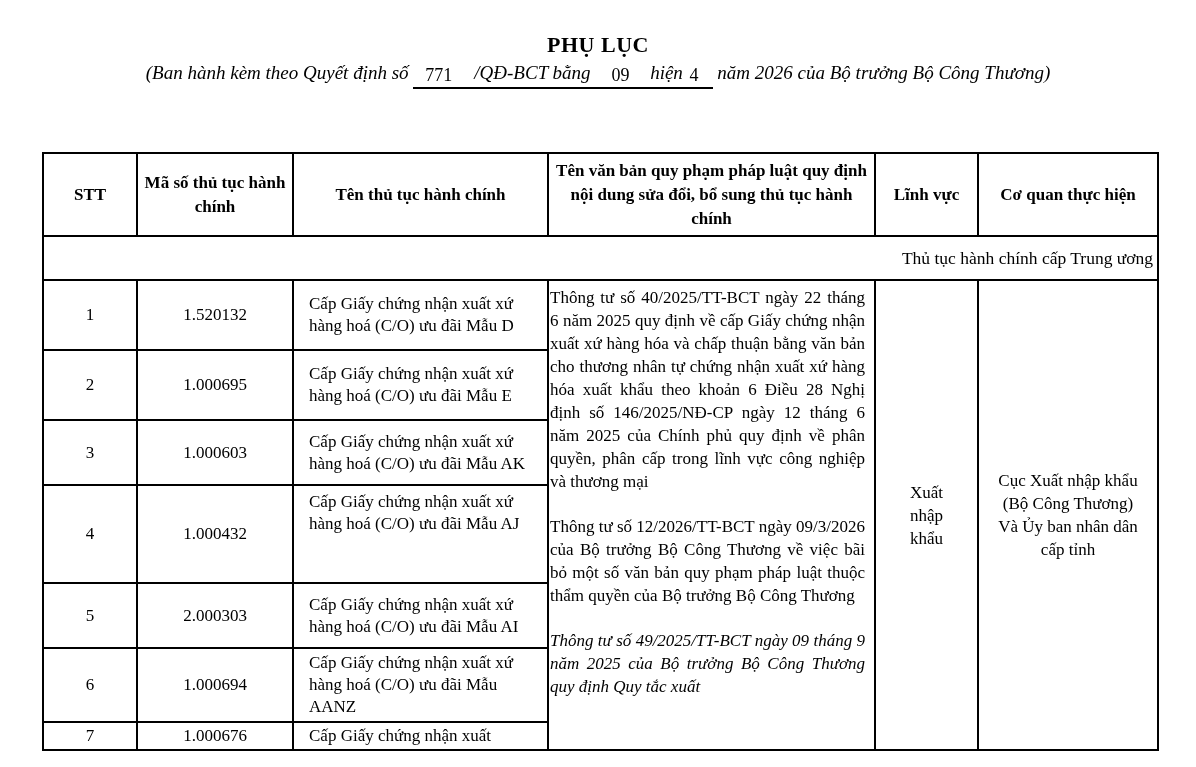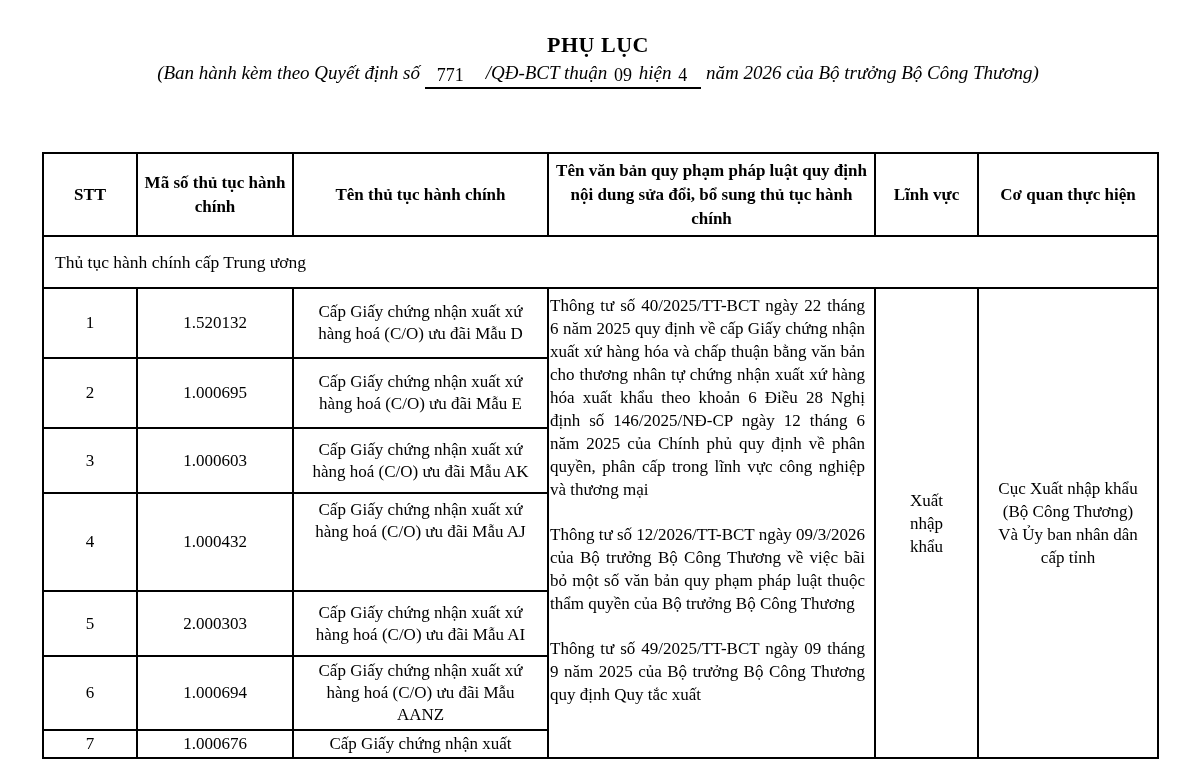--- a/index.html
+++ b/index.html
@@ -40,21 +40,21 @@
     padding: 0 14px 3px 12px;
     line-height: 22px;
   }
   .fill-num {
     font-style: normal;
     font-size: 18px;
     position: relative;
     top: 2px;
   }
   .decision-number { margin-right: 22px; }
-  .fill-day { margin: 0 2px; }
+  .fill-day { margin: 0 16px; }
   .fill-month { margin-left: 2px; }
 
   
   table.appendix-table {
     position: absolute;
     left: 42px; top: 152px;
     width: 1115px;
     border-collapse: collapse;
     table-layout: fixed;
     font-size: 17px;
@@ -65,36 +65,36 @@
   }
   .appendix-table th {
     font-weight: bold;
     text-align: center;
     vertical-align: middle;
     line-height: 24px;
     padding: 4px 6px;
     height: 83px;
   }
   tr.section-row td {
-    height: 52px;
+    height: 44px;
     padding: 4px 4px 4px 11px;
     font-size: 17.5px;
+    text-align: right;
+    vertical-align: middle;
+  }
+  .c-stt, .c-code {
+    text-align: center;
+    vertical-align: middle;
+    padding: 2px 4px;
+  }
+  .c-name {
     text-align: left;
     vertical-align: middle;
-  }
-  .c-stt, .c-code {
-    text-align: center;
-    vertical-align: middle;
-    padding: 2px 4px;
-  }
-  .c-name {
-    text-align: center;
-    vertical-align: middle;
     line-height: 22px;
-    padding: 2px 8px;
+    padding: 2px 15px;
   }
   tr.r4 .c-name { vertical-align: top; padding-top: 5px; }
   tr.r1 { height: 70px; }
   tr.r2 { height: 70px; }
   tr.r3 { height: 65px; }
   tr.r4 { height: 98px; }
   tr.r5 { height: 65px; }
   tr.r6 { height: 74px; }
   tr.r7 { height: 24px; }
 
@@ -104,37 +104,37 @@
   }
   .legal-wrap {
     max-height: 455px;
     overflow: hidden;
   }
   .legal-wrap p {
     text-align: justify;
     line-height: 23px;
     margin: 0 0 22px 0;
   }
-  .legal-wrap p:last-child { margin-bottom: 16px; }
+  .legal-wrap p:last-child { margin-bottom: 16px; font-style: italic; }
 
   .c-field, .c-agency {
     text-align: center;
     vertical-align: middle;
     line-height: 23px;
     padding: 2px 16px;
   }
 </style>
 </head>
 <body>
 
 <div class="title-block">
   <div class="appendix-title">PHỤ LỤC</div>
   <div class="issuance-line">
     <span>(Ban hành kèm theo Quyết định số</span>
-    <span class="blank-underline"><span class="fill-num decision-number">771</span><span>/QĐ-BCT thuận</span>
+    <span class="blank-underline"><span class="fill-num decision-number">771</span><span>/QĐ-BCT bằng</span>
       <span class="fill-num fill-day">09</span>
       <span>hiện</span>
       <span class="fill-num fill-month">4</span></span>
     <span>năm 2026 của Bộ trưởng Bộ Công Thương)</span>
   </div>
 </div>
 
 <table class="appendix-table">
   <colgroup>
     <col style="width:94px">

